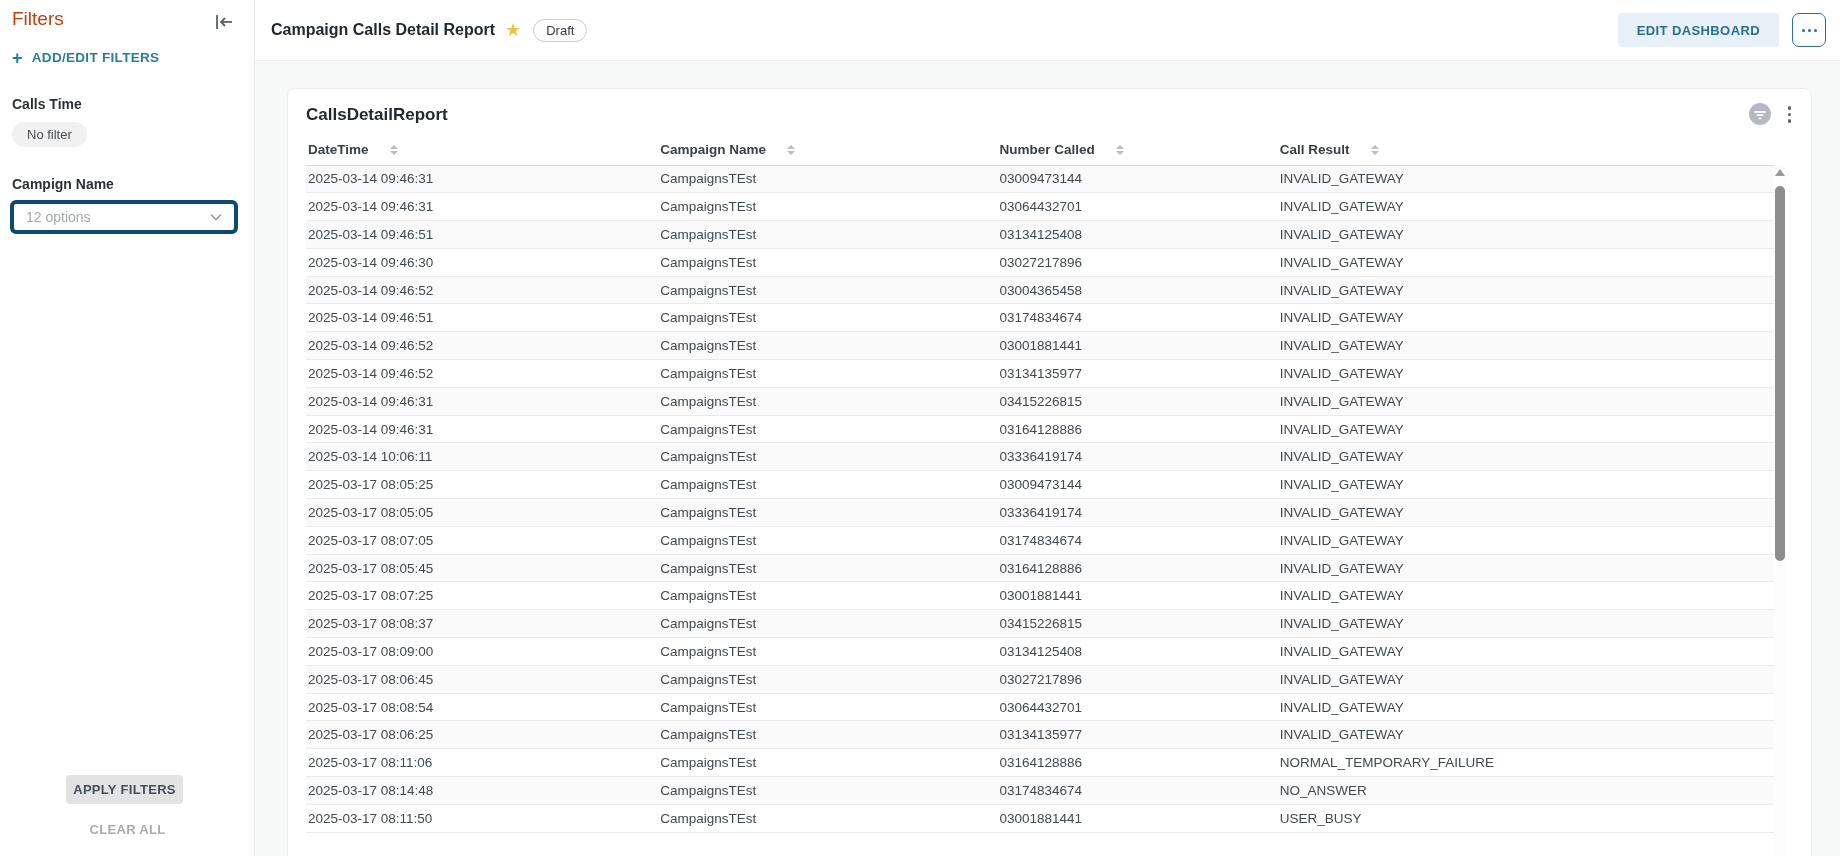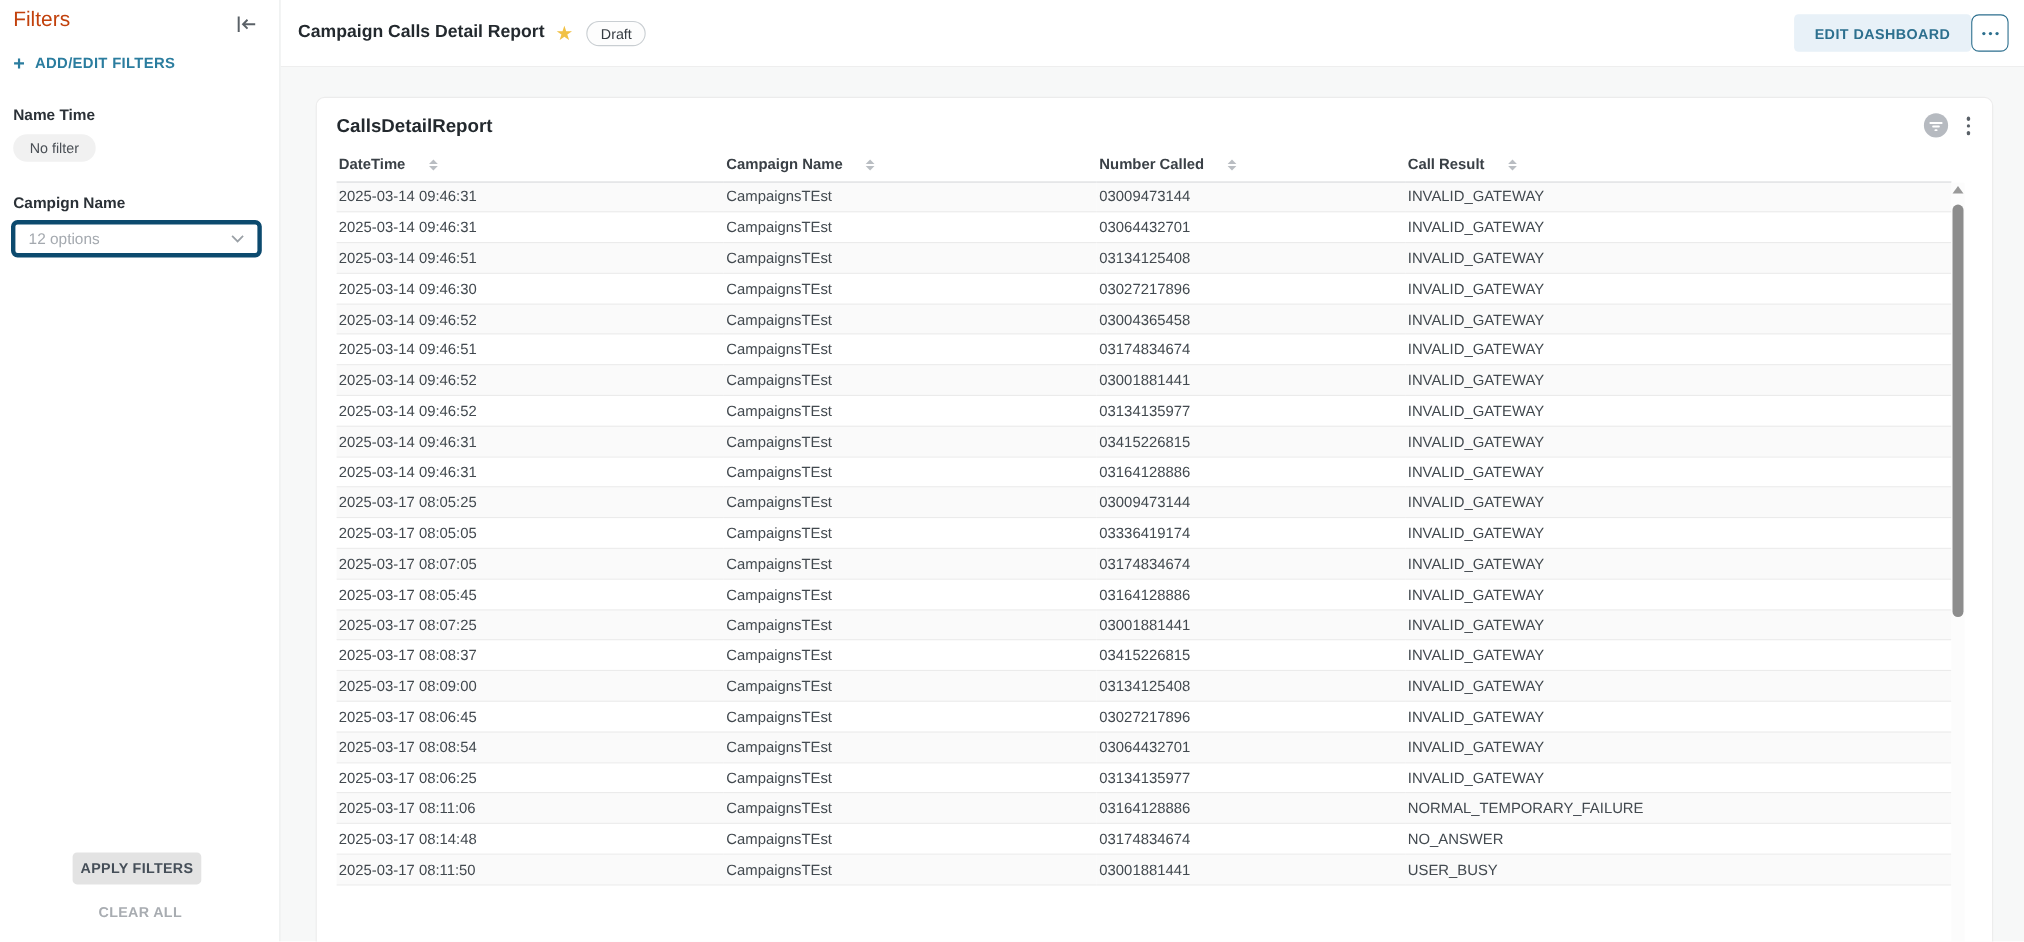--- a/index.html
+++ b/index.html
@@ -29,21 +29,21 @@
   .clear-btn { position:absolute; left:0; top:822px; width:255px; text-align:center;
     font-size:13px; font-weight:700; color:#a8acb1; letter-spacing:.3px; cursor:pointer; }
 
   
   .topbar { position:absolute; left:255px; top:0; width:1585px; height:61px; background:#ffffff;
     border-bottom:1px solid #eeeeee; display:flex; align-items:center; }
   .page-title { margin-left:16px; font-size:16px; font-weight:700; color:#23292e; }
   .star { margin-left:10px; font-size:18px; color:#f1c144; }
   .badge { margin-left:12px; border:1px solid #c9ced2; background:#fdfdfd; border-radius:12px;
     padding:3px 12px; font-size:13px; color:#363c42; }
-  .topbar-right { margin-left:auto; display:flex; align-items:center; margin-right:14px; }
+  .topbar-right { margin-left:auto; display:flex; align-items:center; gap:13px; margin-right:14px; }
   .edit-dash-btn { height:34px; padding:0 19px; background:#e8f1f8; border:none; border-radius:4px;
     color:#2c6f8e; font-size:13px; font-weight:700; letter-spacing:.4px; cursor:pointer; font-family:inherit; }
   .more-btn { width:34px; height:34px; border:1.5px solid #2c6f8e; border-radius:7px; background:#fff;
     display:flex; align-items:center; justify-content:center; gap:3px; cursor:pointer; }
   .more-btn .dot { width:3px; height:3px; border-radius:50%; background:#2c6f8e; }
 
   
   .main { position:absolute; left:255px; top:61px; width:1585px; height:795px; background:#f7f8f8; }
   .card { position:absolute; left:32px; top:27px; width:1525px; height:790px; background:#ffffff;
     border:1px solid #ececec; border-radius:8px 8px 0 0; }
@@ -86,21 +86,21 @@
         <line x1="18" y1="9" x2="7" y2="9" stroke="#5a6167" stroke-width="1.8"></line>
         <polyline points="11,5 7,9 11,13" fill="none" stroke="#5a6167" stroke-width="1.8"></polyline>
       </svg>
     </div>
 
     <div class="addedit">
       <span class="plus">+</span>
       <span>ADD/EDIT FILTERS</span>
     </div>
 
-    <div class="filter-label" style="top:96px;">Name Time</div>
+    <div class="filter-label" style="top:96px;">Calls Time</div>
     <div class="chip">No filter</div>
 
     <div class="filter-label" style="top:176px;">Campign Name</div>
     <div class="select">
       <span class="sel-value">12 options</span>
       <svg width="12" height="8" viewBox="0 0 12 8">
         <polyline points="1,1.5 6,6.5 11,1.5" fill="none" stroke="#9aa0a6" stroke-width="1.6"></polyline>
       </svg>
     </div>
 
@@ -234,20 +234,26 @@
               <td>03415226815</td>
               <td>INVALID_GATEWAY</td>
             </tr>
             <tr>
               <td>2025-03-14 09:46:31</td>
               <td>CampaignsTEst</td>
               <td>03164128886</td>
               <td>INVALID_GATEWAY</td>
             </tr>
             <tr>
+              <td>2025-03-14 10:06:11</td>
+              <td>CampaignsTEst</td>
+              <td>03336419174</td>
+              <td>INVALID_GATEWAY</td>
+            </tr>
+            <tr>
               <td>2025-03-17 08:05:25</td>
               <td>CampaignsTEst</td>
               <td>03009473144</td>
               <td>INVALID_GATEWAY</td>
             </tr>
             <tr>
               <td>2025-03-17 08:05:05</td>
               <td>CampaignsTEst</td>
               <td>03336419174</td>
               <td>INVALID_GATEWAY</td>

